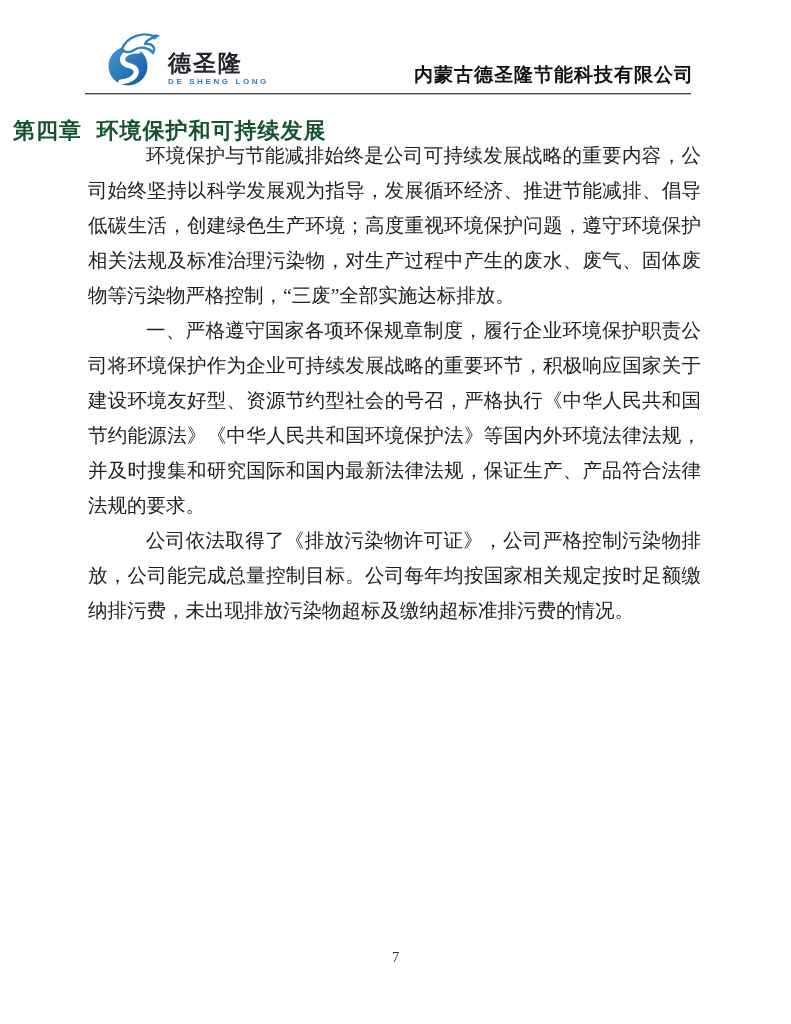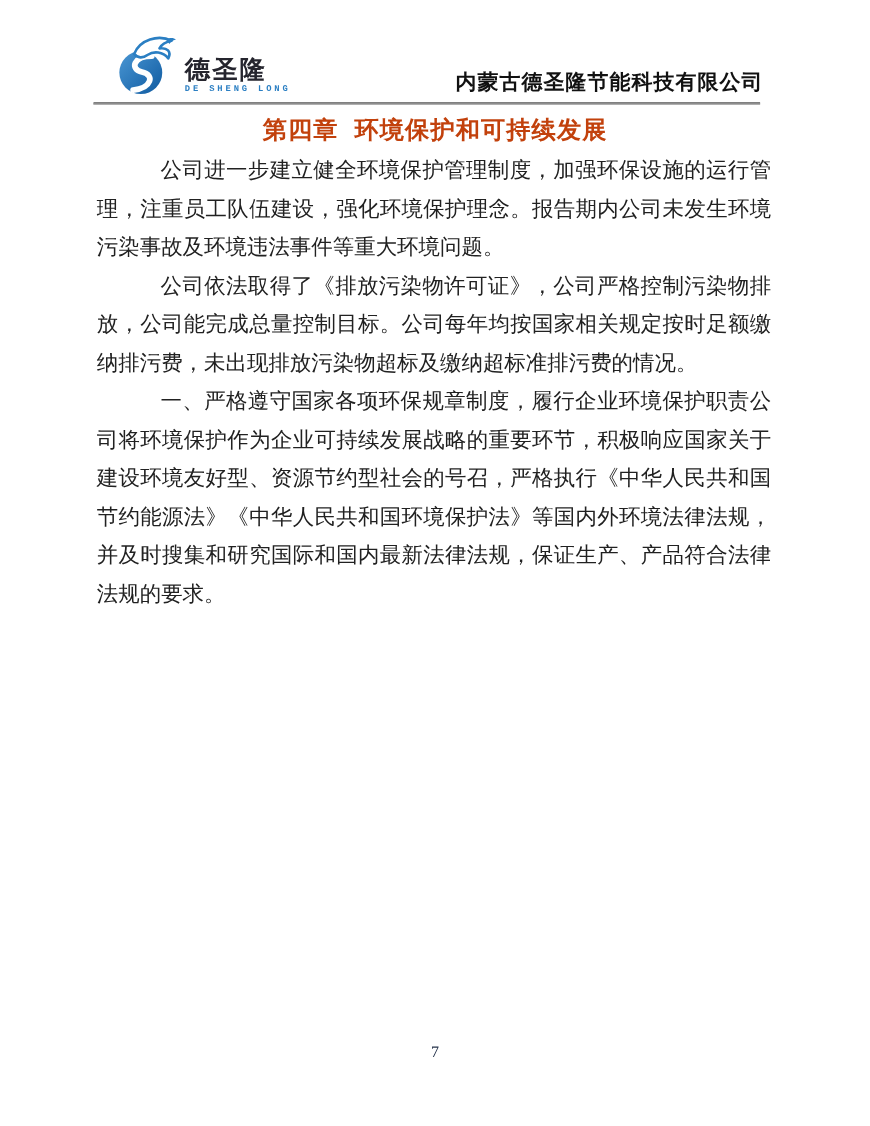--- a/index.html
+++ b/index.html
@@ -43,21 +43,20 @@
     line-height: 24px;
     color: #25252e;
   }
   .logo-en {
     font-size: 8px;
     font-weight: 700;
     letter-spacing: 2.6px;
     line-height: 9px;
     margin-top: 2px;
     color: #2b7fc3;
-    font-family: Liberation Mono, monospace;
   }
   .company-name {
     position: absolute;
     right: 14px;
     bottom: 7px;
     font-size: 19px;
     font-weight: 700;
     letter-spacing: 1px;
     color: #111111;
     white-space: nowrap;
@@ -71,28 +70,27 @@
     background: #4a4a4a;
     border-bottom: 1px solid #b9b9b9;
   }
 
   
   .chapter-title {
     position: absolute;
     left: 0;
     right: 0;
     top: 101px;
-    margin: 0;
-    text-align: center;
+    margin: 13px;
     font-size: 22px;
     font-weight: 700;
     letter-spacing: 1px;
     word-spacing: 8px;
     line-height: 34px;
-    color: #c2410c;
+    color: #14532d;
   }
 
   
   .body-text {
     position: absolute;
     left: 88px;
     width: 613px;
     top: 138px;
     font-size: 19.5px;
     line-height: 35px;
@@ -150,20 +148,20 @@
     </div>
 
     <div class="company-name">内蒙古德圣隆节能科技有限公司</div>
   </div>
 
   <div class="header-rule"></div>
 
   <h1 class="chapter-title">第四章 环境保护和可持续发展</h1>
 
   <div class="body-text">
-    <p>公司进一步建立健全环境保护管理制度，加强环保设施的运行管理，注重员工队伍建设，强化环境保护理念。报告期内公司未发生环境污染事故及环境违法事件等重大环境问题。</p>
+    <p>环境保护与节能减排始终是公司可持续发展战略的重要内容，公司始终坚持以科学发展观为指导，发展循环经济、推进节能减排、倡导低碳生活，创建绿色生产环境；高度重视环境保护问题，遵守环境保护相关法规及标准治理污染物，对生产过程中产生的废水、废气、固体废物等污染物严格控制，“三废”全部实施达标排放。</p>
+    <p>一、严格遵守国家各项环保规章制度，履行企业环境保护职责公司将环境保护作为企业可持续发展战略的重要环节，积极响应国家关于建设环境友好型、资源节约型社会的号召，严格执行《中华人民共和国节约能源法》《中华人民共和国环境保护法》等国内外环境法律法规，并及时搜集和研究国际和国内最新法律法规，保证生产、产品符合法律法规的要求。</p>
     <p>公司依法取得了《排放污染物许可证》，公司严格控制污染物排放，公司能完成总量控制目标。公司每年均按国家相关规定按时足额缴纳排污费，未出现排放污染物超标及缴纳超标准排污费的情况。</p>
-    <p>一、严格遵守国家各项环保规章制度，履行企业环境保护职责公司将环境保护作为企业可持续发展战略的重要环节，积极响应国家关于建设环境友好型、资源节约型社会的号召，严格执行《中华人民共和国节约能源法》《中华人民共和国环境保护法》等国内外环境法律法规，并及时搜集和研究国际和国内最新法律法规，保证生产、产品符合法律法规的要求。</p>
   </div>
 
   <div class="page-number">7</div>
 
 </div>
 
 </body></html>

